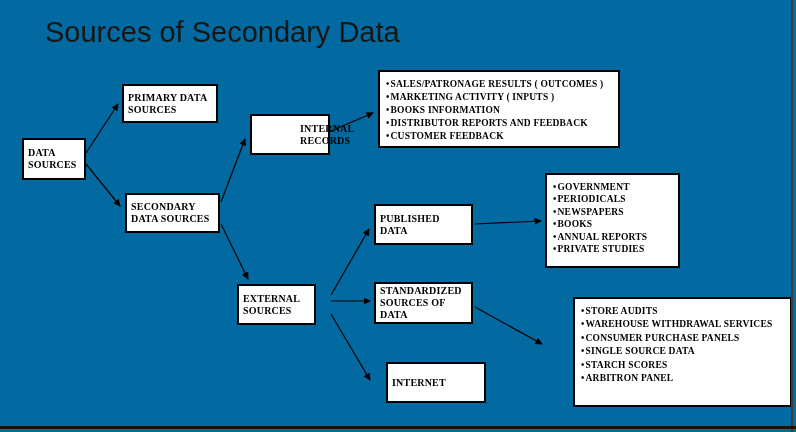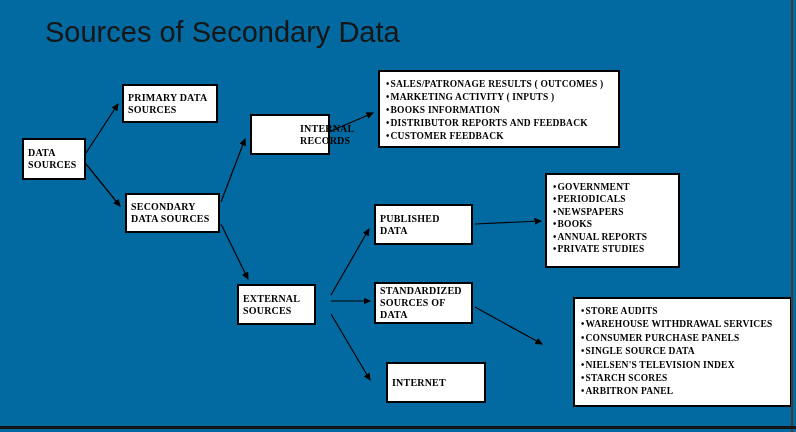--- a/index.html
+++ b/index.html
@@ -133,21 +133,20 @@
       <div class="bullet-item">NEWSPAPERS</div>
       <div class="bullet-item">BOOKS</div>
       <div class="bullet-item">ANNUAL REPORTS</div>
       <div class="bullet-item">PRIVATE STUDIES</div>
     </div>
   <div class="detail" id="detail-standardized">
       <div class="bullet-item">STORE AUDITS</div>
       <div class="bullet-item">WAREHOUSE WITHDRAWAL SERVICES</div>
       <div class="bullet-item">CONSUMER PURCHASE PANELS</div>
       <div class="bullet-item">SINGLE SOURCE DATA</div>
-      <div class="bullet-item">NIELSEN'S TELEVISION INDEX</div>
       <div class="bullet-item">STARCH SCORES</div>
       <div class="bullet-item">ARBITRON PANEL</div>
     </div>
 
   <div id="footer">
     
     
     
   </div>
 

